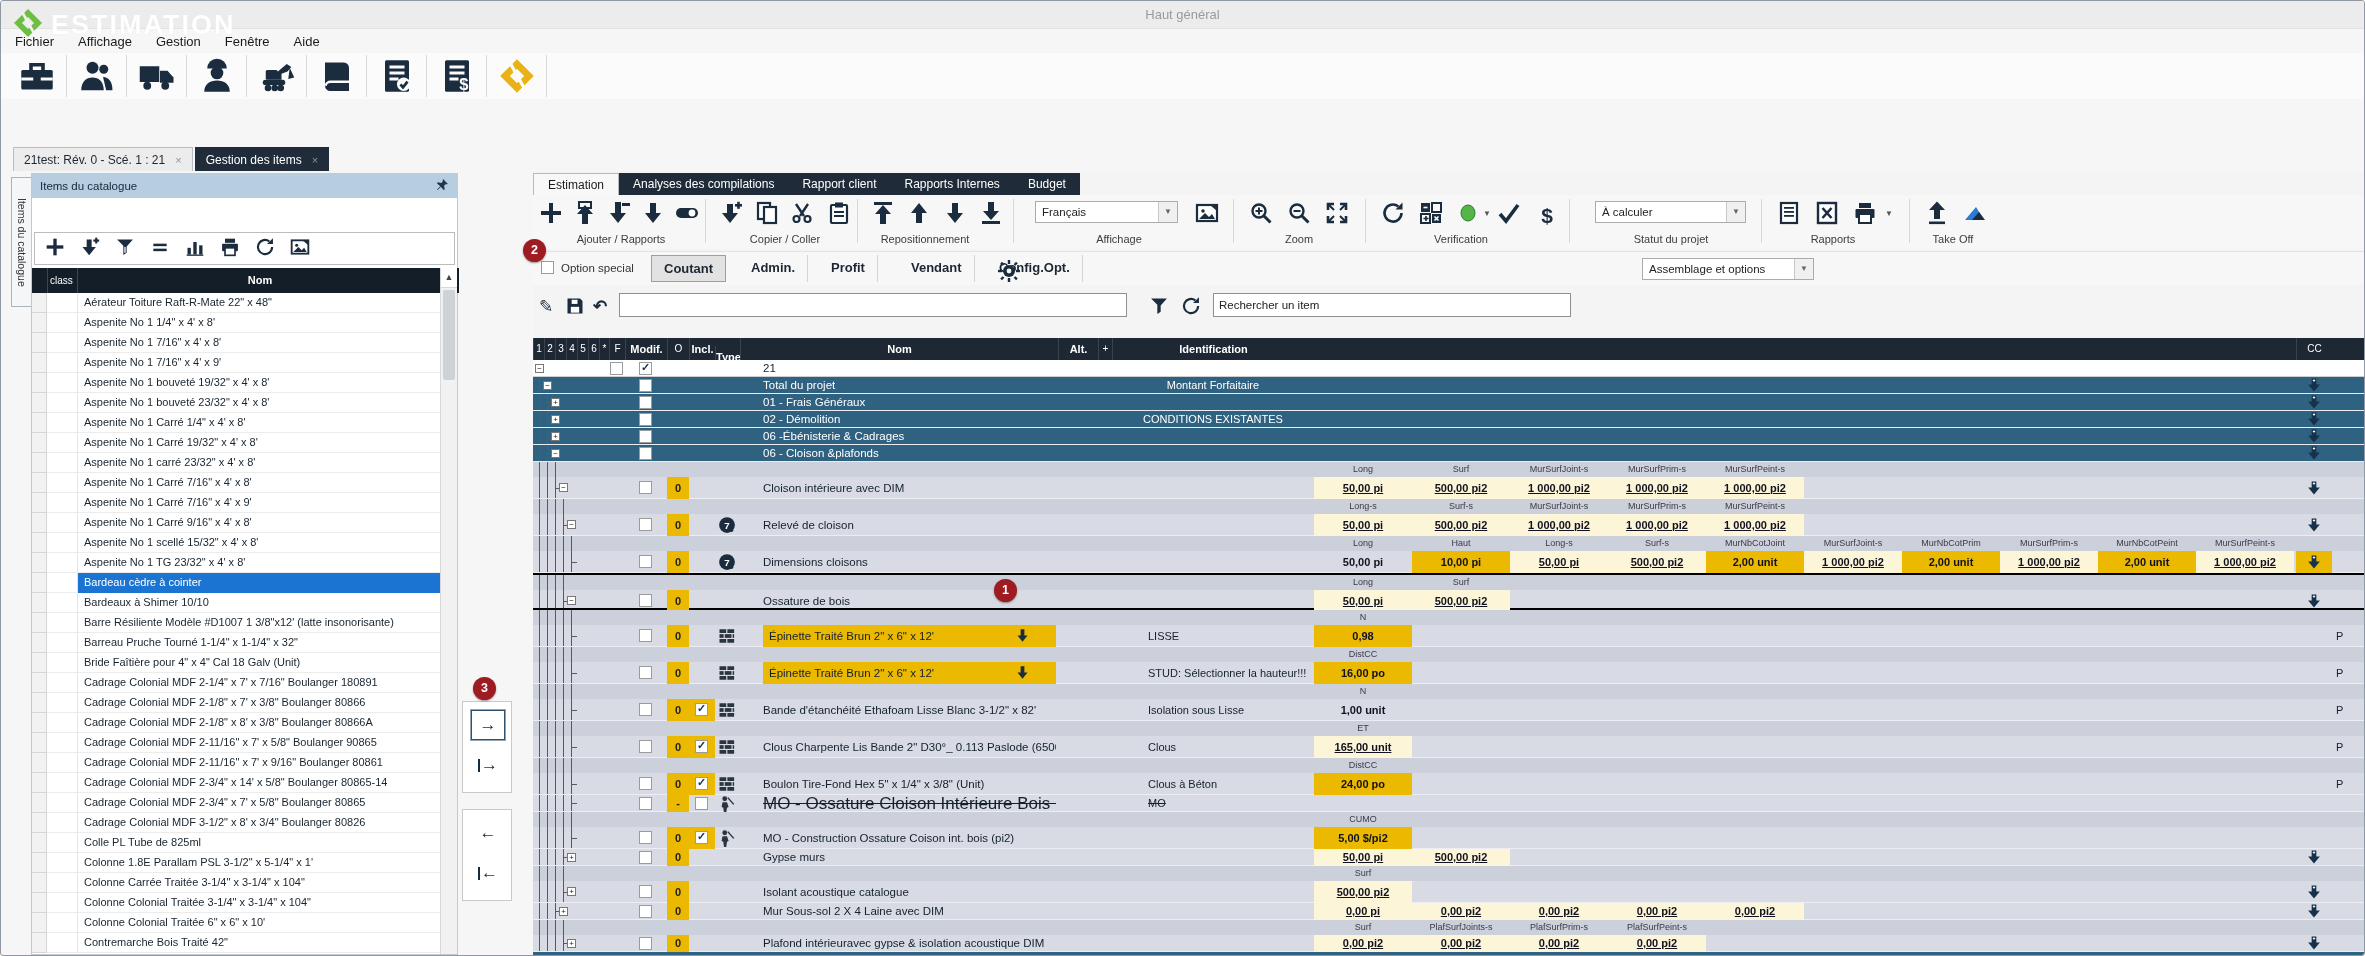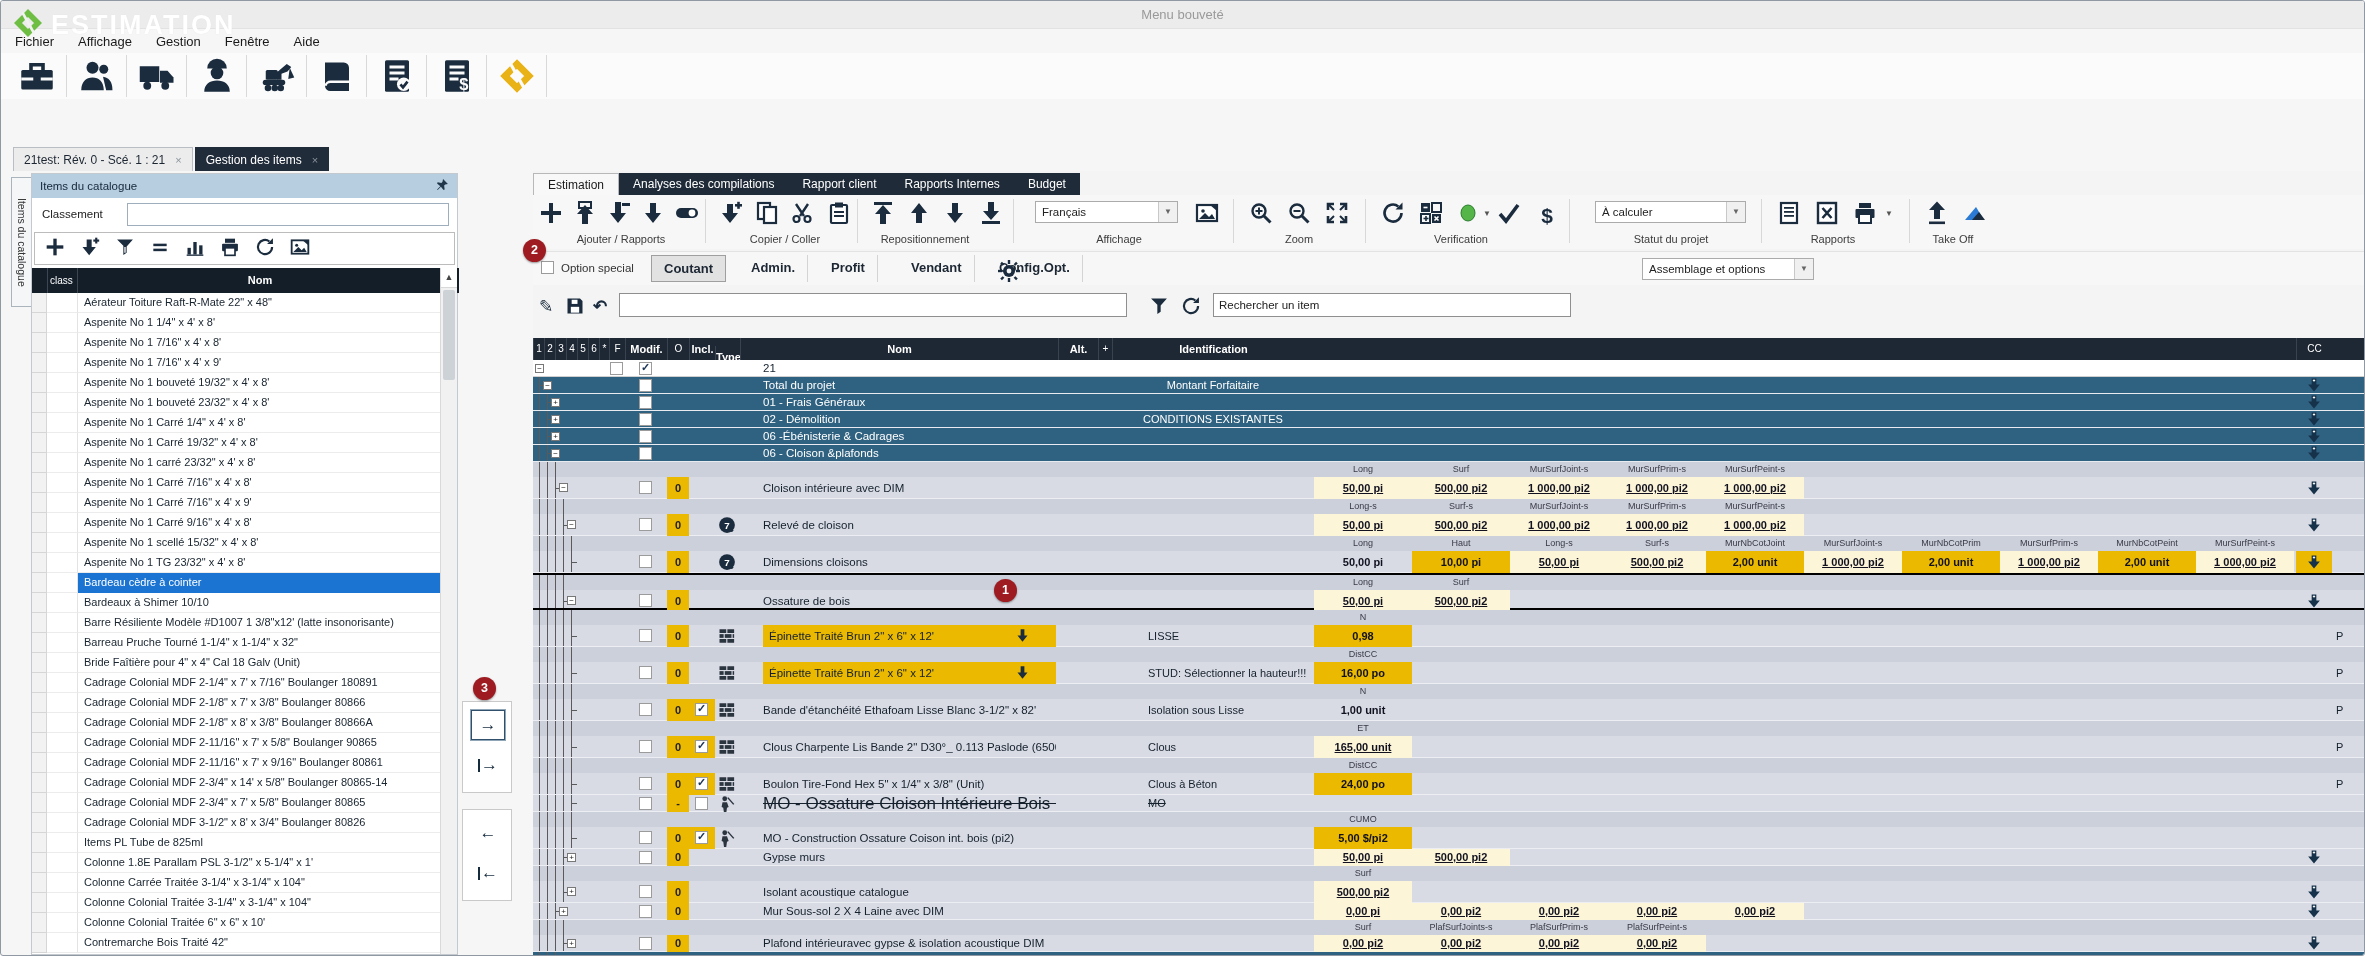--- a/index.html
+++ b/index.html
@@ -105,21 +105,21 @@
 
   .badge { position:absolute; width:23px; height:23px; border-radius:50%; background:#9d1b21; color:#fff; font-size:12.5px; font-weight:bold; text-align:center; line-height:23px; box-shadow:0 1px 2px rgba(0,0,0,.4); z-index:50; }
 
   .search-ic { position:absolute; top:7px; }
 </style>
 </head>
 <body>
 
 <div class="window">
   <div class="titlebar">
-    <div class="win-title">Menu bouveté</div>
+    <div class="win-title">Haut général</div>
   </div>
   <div class="brand">
     <span id="logoIcon"><svg width="30" height="30" viewBox="0 0 24 24">
           <path d="M4 12l8-8 8 8-8 8z" fill="none" stroke="#6fbe44" stroke-width="4.5"></path>
           <path d="M7.5 3.5l9.5 17" stroke="#f2f2f2" stroke-width="2.2"></path>
         </svg></span>
     <span class="brand-text">ESTIMATION</span>
   </div>
   <div class="menubar" id="menubar">
       <span>Fichier</span>
@@ -223,24 +223,20 @@
   <div class="vrail">
     <span>Items du catalogue</span>
   </div>
 
   <div class="catalog">
     <div class="cat-header">
       <span class="cat-title">Items du catalogue</span>
       <span id="pinIcon"><svg width="13" height="13" viewBox="0 0 24 24" fill="#20364a">
             <path d="M13 2l9 9-5 1-2 2 1 7-2 1-5-6-6 6-1-1 6-6-6-5 1-2 7 1 2-2z"></path>
           </svg></span>
-    </div>
-    <div class="cat-classement">
-      <label>Classement</label>
-      <input value="" style="">
     </div>
     <div class="cat-tools" id="catTools">
         <span><svg width="20" height="20" viewBox="0 0 24 24" fill="#1b2c3e" xmlns="http://www.w3.org/2000/svg">
             <rect x="10" y="2" width="4" height="20"></rect>
             <rect x="2" y="10" width="20" height="4"></rect>
           </svg></span>
         <span><svg width="20" height="20" viewBox="0 0 24 24" fill="#1b2c3e" xmlns="http://www.w3.org/2000/svg">
             <rect x="16" y="3" width="7" height="2.6"></rect>
             <rect x="18.2" y="0.8" width="2.6" height="7"></rect>
             <path d="M8 3h6v9h5l-8 10-8-10h5z"></path>
@@ -411,21 +407,21 @@
           <div class="c2">Cadrage Colonial MDF 2-3/4" x 7' x 5/8" Boulanger 80865</div>
         </div>
         <div class="cat-row">
           <div class="c0"></div>
           <div class="c1"></div>
           <div class="c2">Cadrage Colonial MDF 3-1/2" x  8' x 3/4" Boulanger 80826</div>
         </div>
         <div class="cat-row">
           <div class="c0"></div>
           <div class="c1"></div>
-          <div class="c2">Items PL Tube de 825ml</div>
+          <div class="c2">Colle PL Tube de 825ml</div>
         </div>
         <div class="cat-row">
           <div class="c0"></div>
           <div class="c1"></div>
           <div class="c2">Colonne 1.8E Parallam PSL 3-1/2" x 5-1/4" x 1'</div>
         </div>
         <div class="cat-row">
           <div class="c0"></div>
           <div class="c1"></div>
           <div class="c2">Colonne Carrée Traitée 3-1/4" x 3-1/4" x 104"</div>

